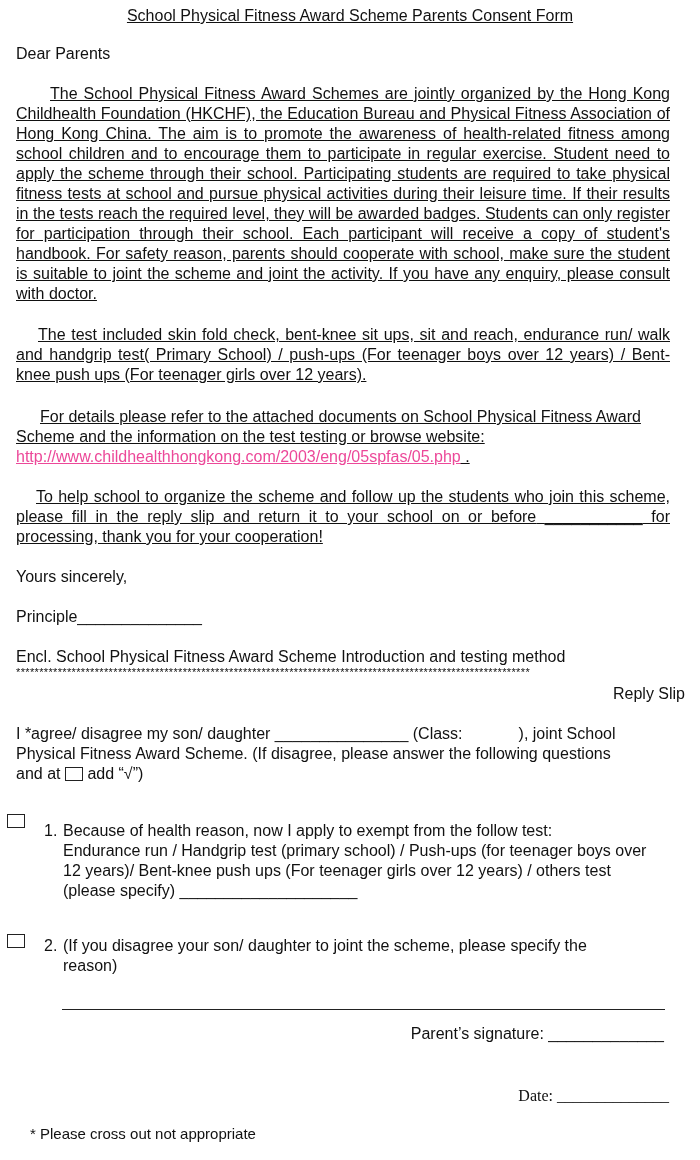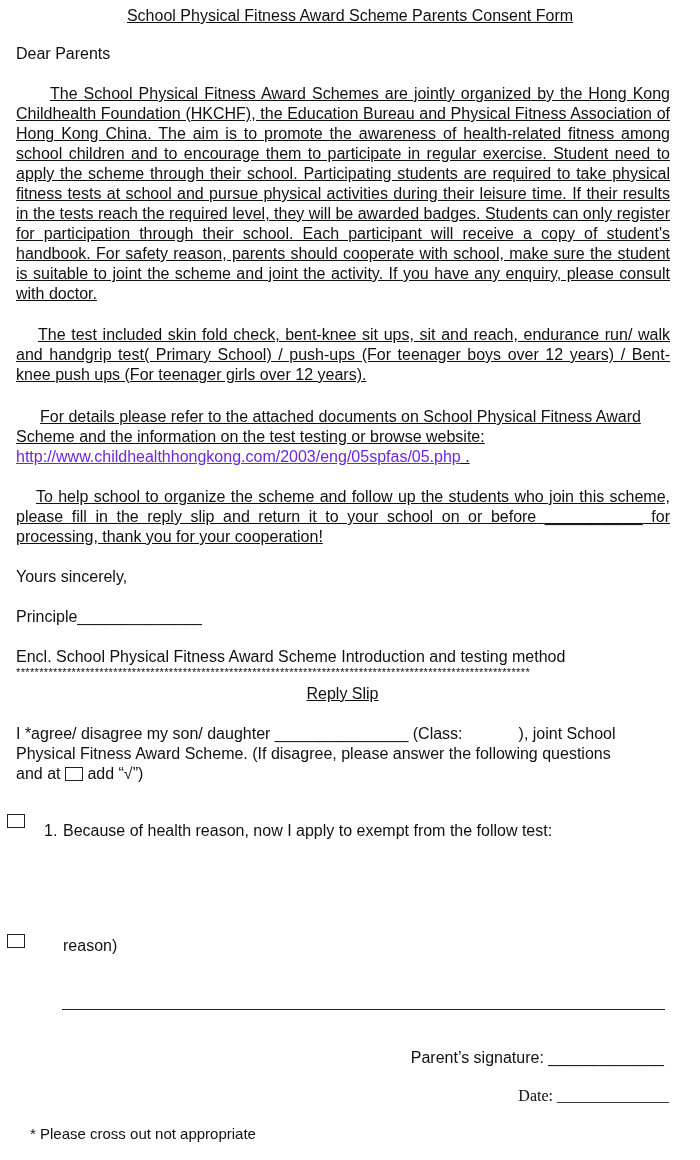--- a/index.html
+++ b/index.html
@@ -8,23 +8,23 @@
     font-family: "Liberation Sans", sans-serif; font-size: 16px; color: #111111;
   }
   .abs { position: absolute; }
   .title { left: 0; width: 700px; top: 6px; text-align: center; text-decoration: underline; line-height: 20px; }
   .p { left: 16px; width: 654px; line-height: 20px; text-align: justify; text-decoration: underline; }
   .p.indent { text-indent: 34px; }
   .p.indent2 { text-indent: 22px; }
   .p.indent3 { text-indent: 24px; }
   .p.indent4 { text-indent: 20px; }
   .line { left: 16px; line-height: 20px; white-space: nowrap; }
-  a.link { color: #6d28d9; text-decoration: underline; }
+  a.link { color: #ec4899; text-decoration: underline; }
   .stars { left: 16px; top: 666px; font-size: 11px; line-height: 12px; letter-spacing: 0.35px; white-space: nowrap; width: 630px; overflow: hidden; }
-  .reply { left: 0; width: 685px; top: 684px; text-align: center; text-decoration: underline; line-height: 20px; }
+  .reply { left: 0; width: 685px; top: 684px; text-align: right; line-height: 20px; }
   .cb { display: inline-block; width: 18px; height: 14px; border: 1.5px solid #222; box-sizing: border-box; vertical-align: -2px; }
   .cb-abs { position: absolute; width: 18px; height: 14px; border: 1.5px solid #222; box-sizing: border-box; }
   .q { left: 44px; width: 620px; line-height: 20px; }
   .q .num { display: inline-block; width: 19px; }
   .q .cont { padding-left: 19px; }
   .rule { left: 62px; width: 603px; top: 1009px; height: 0; border-top: 1.5px solid #222; }
   .right { white-space: nowrap; line-height: 20px; }
 </style>
 </head>
 <body>
@@ -65,30 +65,32 @@
 <div class="abs line" style="top:744px;">Physical Fitness Award Scheme.  (If disagree, please answer the following questions</div>
 <div class="abs line" style="top:764px;">
   <span>and at</span>
   <span class="cb"></span>
   <span>add “√”)</span>
 </div>
 
 <div class="cb-abs" style="left:7px; top:814px;"></div>
 <div class="abs q" style="top:821px;">
   <div><span class="num">1.</span><span>Because of health reason, now I apply to exempt from the follow test:</span></div>
+  <div class="cont"><span>Endurance run / Handgrip test (primary school) / Push-ups (for teenager boys over 12 years)/ Bent-knee push ups (For teenager girls over 12 years) / others test (please specify) </span><span>____________________</span></div>
 </div>
 
 <div class="cb-abs" style="left:7px; top:934px;"></div>
 <div class="abs q" style="top:936px;">
+  <div><span class="num">2.</span><span>(If you disagree your son/ daughter to joint the scheme, please specify the</span></div>
   <div class="cont"><span>reason)</span></div>
 </div>
 
 <div class="abs rule"></div>
 
-<div class="abs right" style="right:36px; top:1048px;">
+<div class="abs right" style="right:36px; top:1024px;">
   <span>Parent’s signature: </span><span>_____________</span>
 </div>
 
 <div class="abs right" style="right:31px; top:1086px;font-family:Liberation Serif, serif;">
   <span>Date: </span><span>______________</span>
 </div>
 
 <div class="abs line" style="left:30px; top:1124px; font-size:15px;">* Please cross out not appropriate</div>
 
 </body></html>

